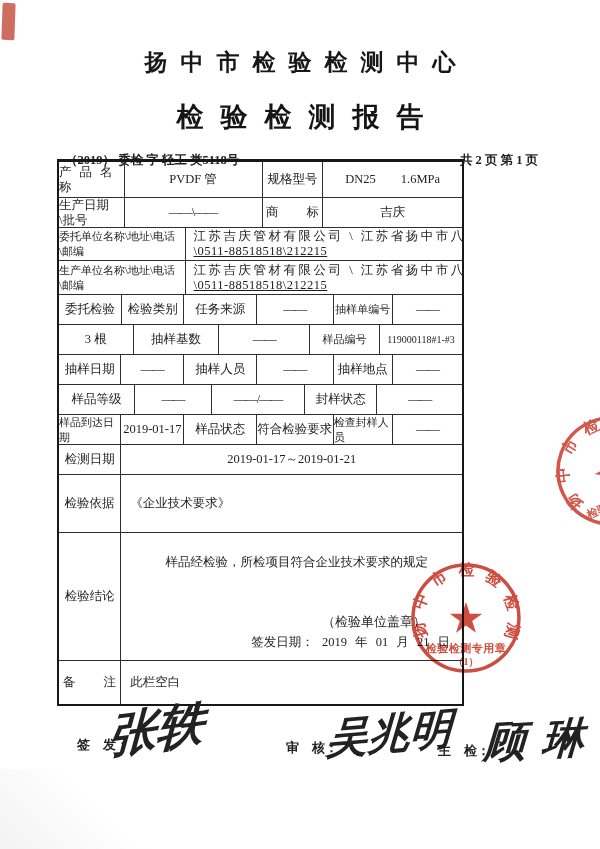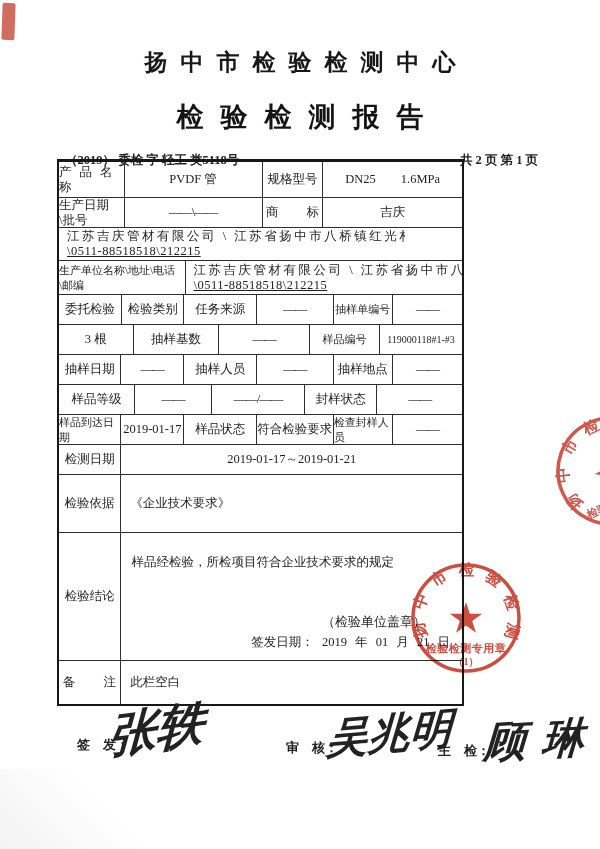--- a/index.html
+++ b/index.html
@@ -25,21 +25,21 @@
   .cell.left { justify-content:flex-start; padding-left:9px; }
   .cell.small { font-size:11px; }
   .cell.tiny { font-size:10px; }
   .sp8  { letter-spacing:8px;  margin-right:-8px; }
   .sp28 { letter-spacing:28px; margin-right:-28px; }
   .dash { letter-spacing:-1px; }
   .unit-cell { flex-direction:column; align-items:flex-start; justify-content:center; padding-left:8px; }
   .unit-line1 { letter-spacing:2.5px; white-space:nowrap; }
   .unit-line2 { letter-spacing:.5px;text-decoration:underline; }
   .concl-cell { flex-direction:column; align-items:stretch; justify-content:flex-start; }
-  .concl-text { margin:22px 0 0 10px; text-align:left; }
+  .concl-text { margin:22px 0 0 10px; text-align:center; }
   .concl-spacer { flex:1; }
   .stamp-note { align-self:flex-end; margin-right:36px; font-size:13px; }
   .issue-line { align-self:flex-end; margin:6px 12px 10px 0; font-size:12.5px; word-spacing:5px; }
 
   
   .seal { position:absolute; width:120px; height:120px; mix-blend-mode:multiply; opacity:.9; }
   .seal-main { left:406px; top:558px; }
   .seal-edge { left:551px; top:411px; transform:rotate(-25deg); opacity:.85; }
   .seal-ring { fill:none; stroke:#c9392c; stroke-width:3.5; }
   .seal-arc-text { fill:#c9392c; font-size:15.5px; font-weight:700; font-family:"Liberation Serif","DejaVu Serif",serif; }
@@ -82,20 +82,21 @@
     <div class="trow" style="height:30px">
       <div class="cell" style="width:82px">生产日期\批号</div>
       <div class="cell dash" style="width:173px">——\——</div>
       <div class="cell" style="width:76px">
           <span class="sp28">商标</span>
         </div>
       <div class="cell" style="width:174px">吉庆</div>
     </div>
 
     <div class="trow" style="height:33px">
+      <div class="cell small" style="width:159px">委托单位名称\地址\电话\邮编</div>
       <div class="cell unit-cell" style="width:346px">
         <span class="unit-line1">江苏吉庆管材有限公司 \ 江苏省扬中市八桥镇红光村</span>
         <span class="unit-line2">\0511-88518518\212215</span>
       </div>
     </div>
 
     <div class="trow" style="height:34px">
       <div class="cell small" style="width:159px">生产单位名称\地址\电话\邮编</div>
       <div class="cell unit-cell" style="width:346px">
         <span class="unit-line1">江苏吉庆管材有限公司 \ 江苏省扬中市八桥镇红光村</span>

